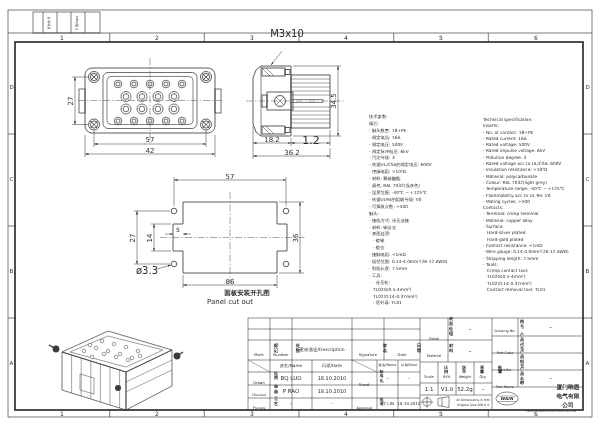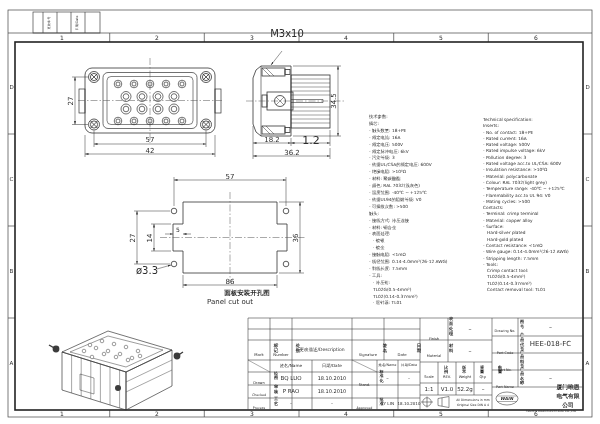--- a/index.html
+++ b/index.html
@@ -504,21 +504,20 @@
 
 <div class="cell" style="left:492px;top:318px;width:26px;height:18px">
   <span class="zh" style="font-size:4.2px">图号</span>
   <span style="font-size:3.4px">Drawing No.</span>
 </div>
 <div class="cell" style="left:518px;top:318px;width:65px;height:18px;font-size:6px">–</div>
 <div class="cell" style="left:492px;top:336px;width:26px;height:17px">
   <span class="zh" style="font-size:4.2px">产品代号</span>
   <span style="font-size:3.4px">Part Code</span>
 </div>
-<div class="cell" style="left:518px;top:336px;width:65px;height:17px;font-size:7px">HEE-018-FC</div>
 <div class="cell" style="left:492px;top:353px;width:26px;height:17px">
   <span class="zh" style="font-size:4.2px">产品料号</span>
   <span style="font-size:3.4px">Part No.</span>
 </div>
 <div class="cell" style="left:492px;top:370px;width:26px;height:17px">
   <span class="zh" style="font-size:4.2px">产品名称</span>
   <span style="font-size:3.4px">Part Name</span>
 </div>
 <div class="cell" style="left:518px;top:370px;width:65px;height:17px;font-size:6px">–</div>
 

